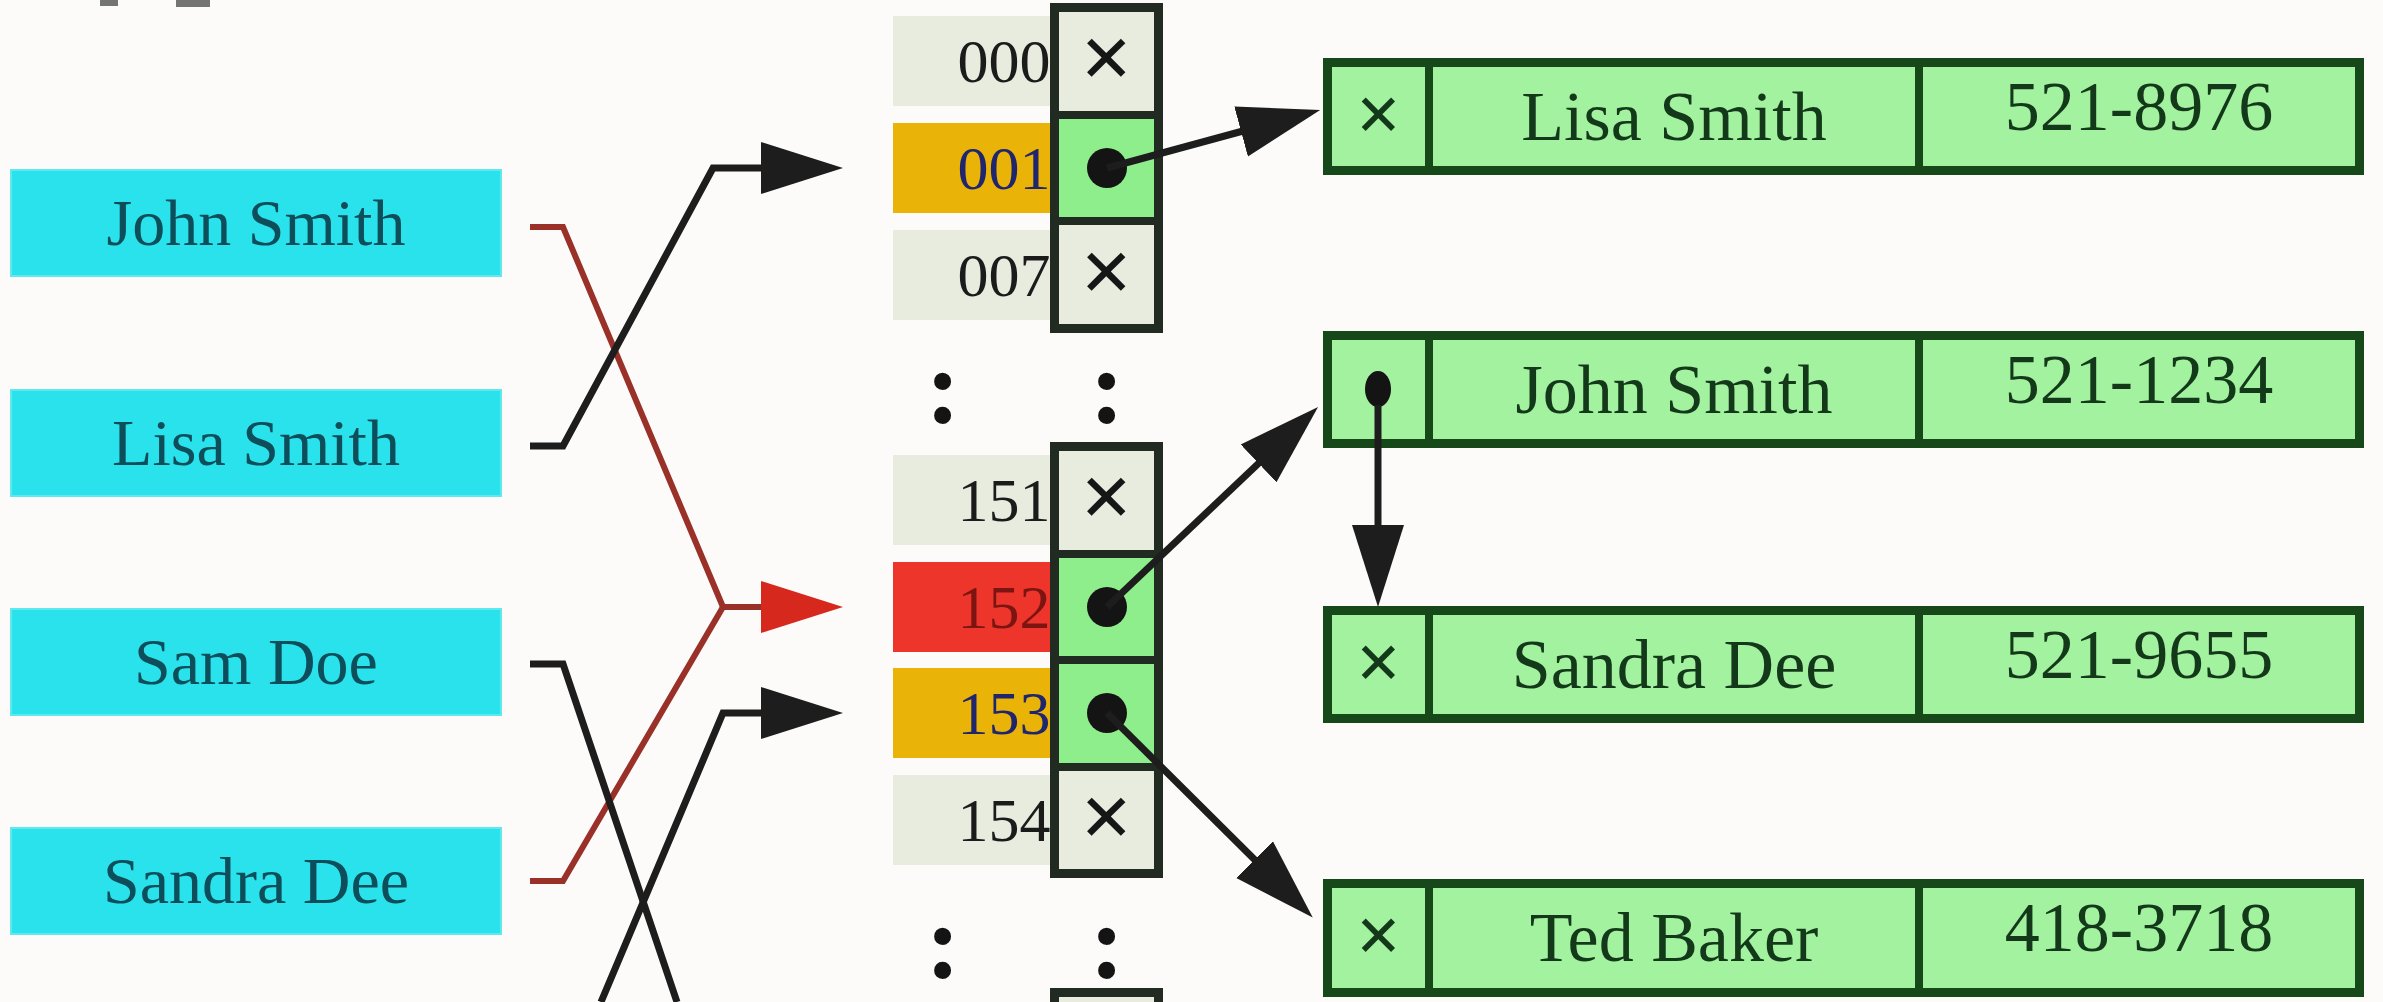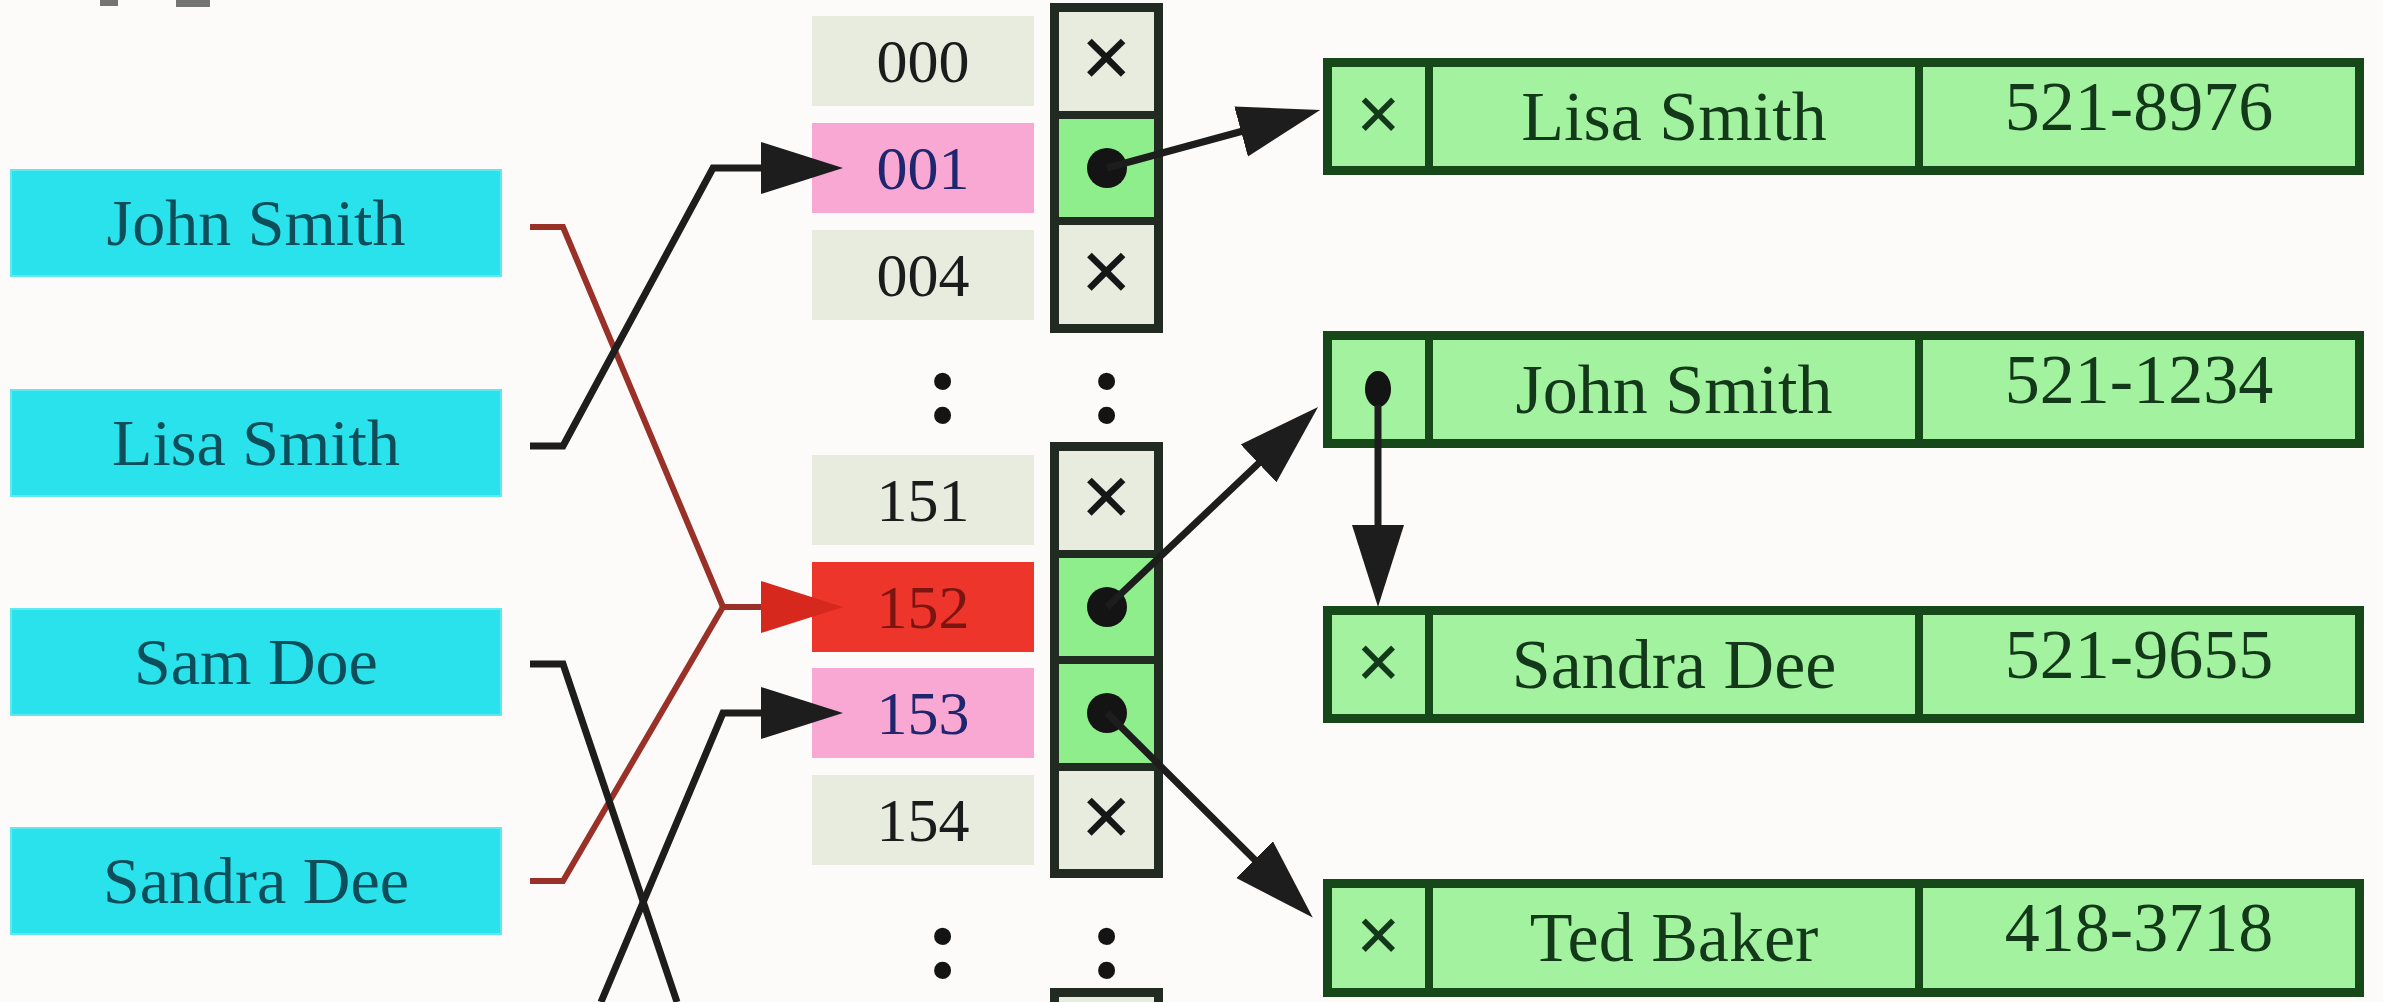--- a/index.html
+++ b/index.html
@@ -6,23 +6,23 @@
   #canvas{position:relative;width:2383px;height:1002px;background:#fcfbf9;overflow:hidden;
           font-family:"Liberation Serif","DejaVu Serif",serif;}
 
   
   .key{position:absolute;left:10px;width:492px;height:108px;background:#29e2ec;
        display:flex;align-items:center;justify-content:center;
        font-size:66px;color:#0e4e5a;box-shadow:inset 0 0 0 2px rgba(255,255,255,.25);}
   #key-john{top:169px;} #key-lisa{top:389px;} #key-sam{top:608px;} #key-sandra{top:827px;}
 
   
-  .idx{position:absolute;left:812px;width:222px;height:90px;background:#e7ecdf;color:#1b1b1b;
+  .idx{position:absolute;left:893px;width:222px;height:90px;background:#e7ecdf;color:#1b1b1b;
        display:flex;align-items:center;justify-content:center;font-size:62px;}
-  .idx.lavender{background:#f9a8d4;color:#20266e;}
+  .idx.lavender{background:#eab308;color:#20266e;}
   .idx.red{background:#ee352b;color:#7c1511;}
   #idx-000{top:16px;} #idx-001{top:123px;} #idx-002{top:230px;}
   #idx-151{top:455px;} #idx-152{top:562px;} #idx-153{top:668px;text-align:right;} #idx-154{top:775px;}
 
   
   .slotcol{position:absolute;left:1050px;width:113px;box-sizing:border-box;
            border:9px solid #212b21;display:flex;flex-direction:column;}
   #slots-top{top:3px;height:330px;} #slots-bot{top:442px;height:436px;}
   .slot-cell{flex:1;display:flex;align-items:center;justify-content:center;background:#e7ecdf;}
   .slot-cell + .slot-cell{border-top:8px solid #212b21;}
@@ -83,21 +83,21 @@
     <span>Sandra Dee</span>
   </div>
 
   <div class="idx" id="idx-000">
       <span>000</span>
     </div>
   <div class="idx lavender" id="idx-001">
       <span>001</span>
     </div>
   <div class="idx" id="idx-002">
-      <span>004</span>
+      <span>007</span>
     </div>
   <div class="idx" id="idx-151">
       <span>151</span>
     </div>
   <div class="idx red" id="idx-152">
       <span>152</span>
     </div>
   <div class="idx lavender" id="idx-153">
       <span>153</span>
     </div>

